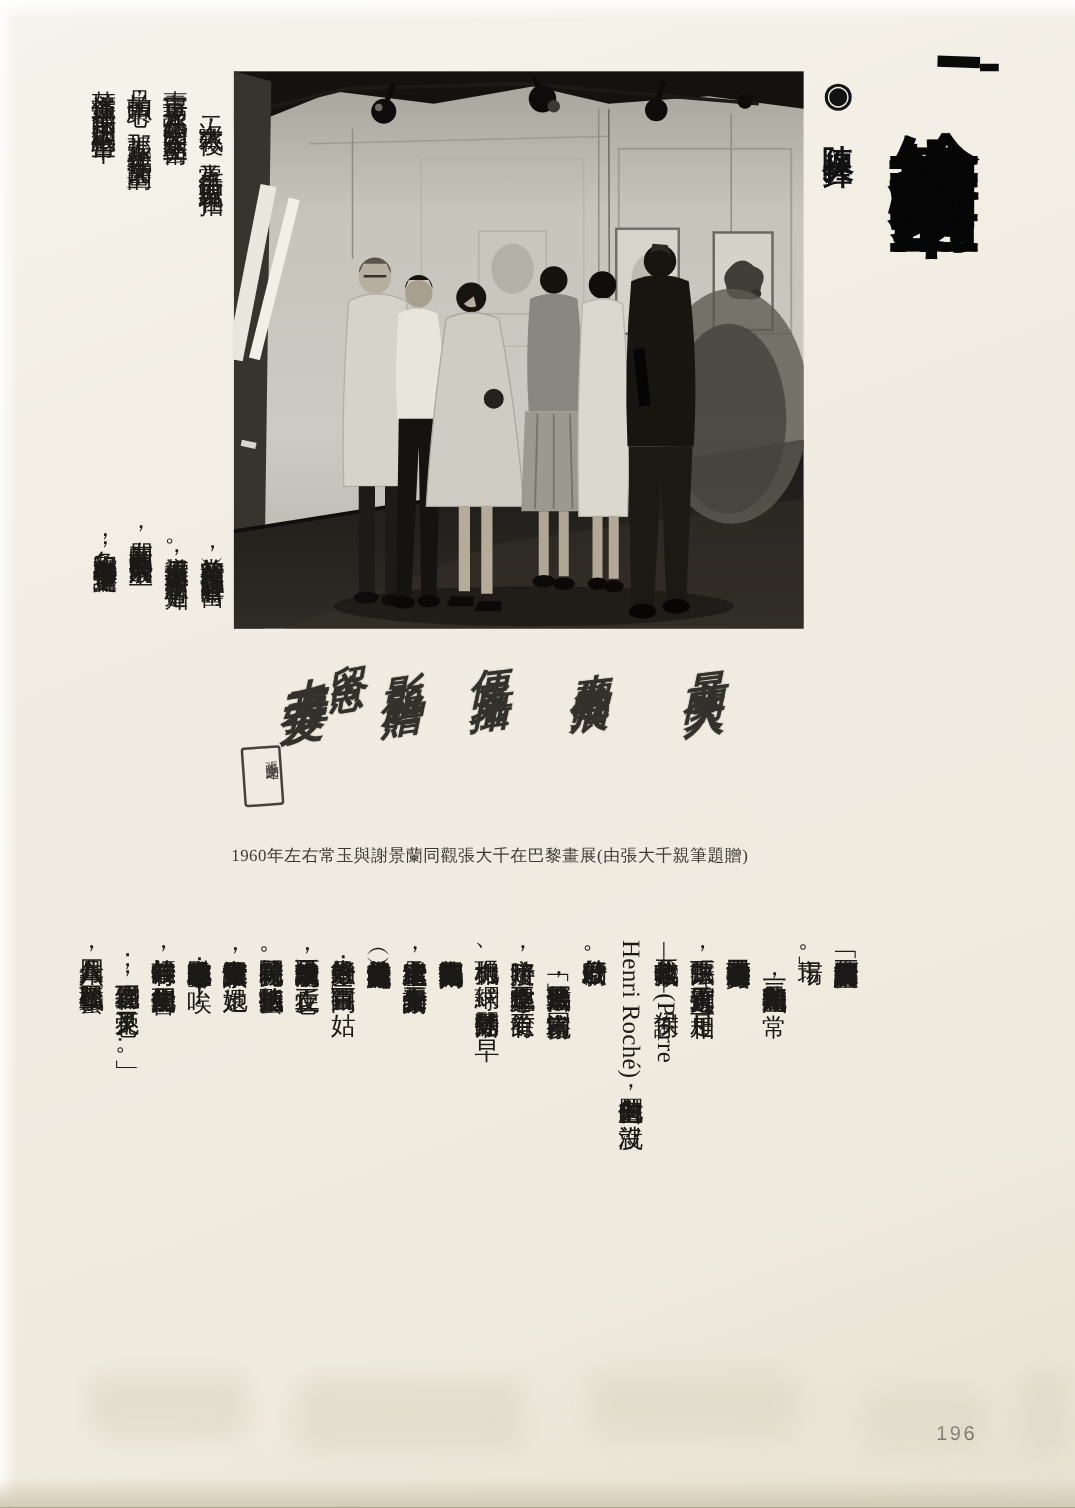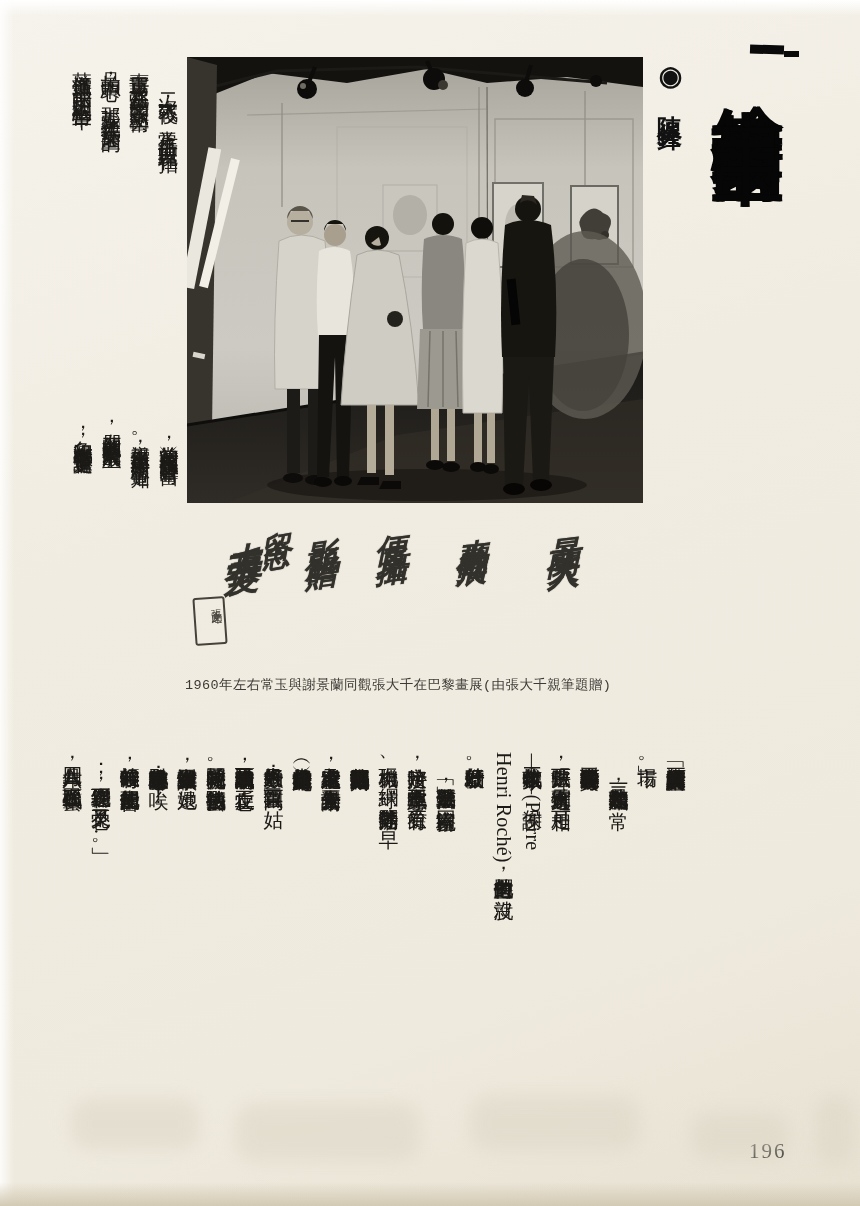--- a/index.html
+++ b/index.html
@@ -20,24 +20,24 @@
   .vcol{display:block;}
   .intro1{left:68px;top:56px;height:372px;font-size:20px;line-height:28.6px;letter-spacing:2.6px;}
   .intro2{left:68px;top:436px;height:304px;font-size:19.5px;line-height:28.6px;letter-spacing:-1.6px;}
   .bodyblk{left:58px;top:752px;height:348px;font-size:20px;line-height:28.75px;letter-spacing:0.2px;}
   .title{left:702px;top:50px;height:750px;font-family:"Liberation Sans",sans-serif;
          font-weight:900;font-size:70px;letter-spacing:4px;color:#060606;
          text-shadow:1px 0 0 #060606, -1px 0 0 #060606;}
   .author{left:654px;top:60px;height:220px;font-family:"Liberation Sans",sans-serif;
          font-weight:700;font-size:25px;letter-spacing:5px;color:#121212;}
   .author .bullet{font-size:27px;}
-  .caption{position:absolute;left:185px;top:676px;width:470px;font-family:Liberation Mono, monospace;
+  .caption{position:absolute;left:185px;top:676px;width:470px;font-family:Liberation Serif, serif;
          font-size:13.5px;letter-spacing:0.4px;color:#3c3a36;}
-  .pageno{position:absolute;left:749px;top:1139px;font-family:Liberation Serif, serif;
-         font-size:21px;letter-spacing:2px;color:#2b2a27;}
+  .pageno{position:absolute;left:749px;top:1139px;font-family:Liberation Sans, sans-serif;
+         font-size:16px;letter-spacing:2px;color:#2b2a27;}
   .glitch{position:absolute;background:#0a0a0a;}
   
   .photo{position:absolute;left:187px;top:57px;width:456px;height:446px;}
   
   .callig{position:absolute;writing-mode:vertical-rl;color:#33312c;
           font-family:"Liberation Serif",serif;font-style:italic;font-weight:700;
           text-shadow:0 0 1px rgba(40,38,33,.8);}
   .seal{position:absolute;left:194px;top:597px;width:26px;height:40px;border:2.5px solid #45423c;
         border-radius:3px;writing-mode:vertical-rl;font-size:11px;line-height:13px;
         letter-spacing:1px;color:#45423c;padding:2px 1px;transform:rotate(-4deg);

